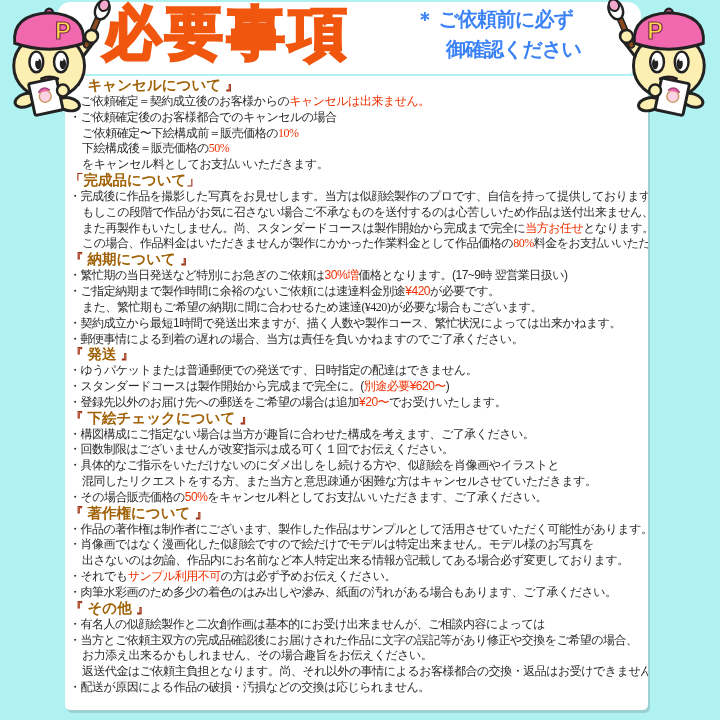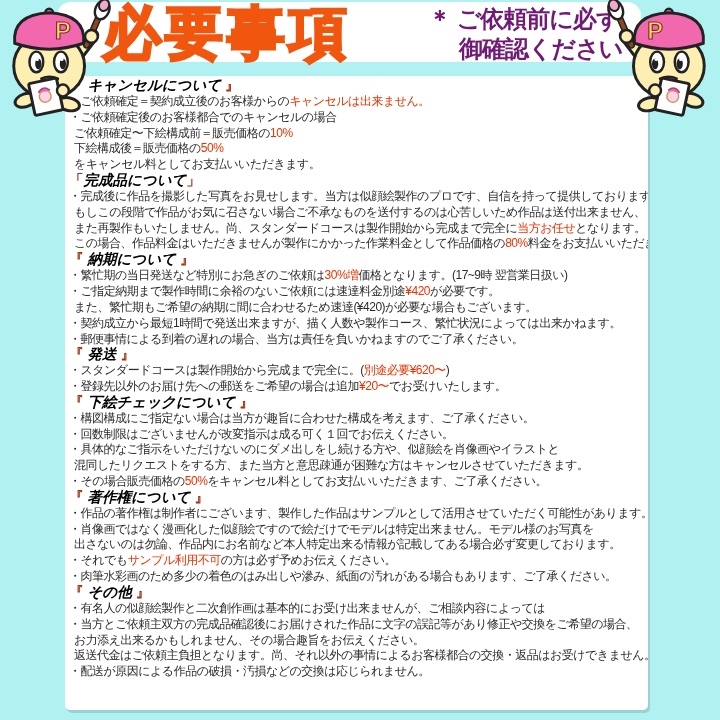--- a/index.html
+++ b/index.html
@@ -3,56 +3,56 @@
 <meta charset="utf-8">
 <style>
   html,body{margin:0;padding:0;}
   body{
     width:720px;height:720px;position:relative;overflow:hidden;
     background:#b0f2f2;
     font-family:"Liberation Sans","DejaVu Sans",sans-serif;
   }
   
   .banner{
-    position:absolute;left:57px;top:2px;width:584px;height:60px;
+    position:absolute;left:57px;top:2px;width:584px;height:72px;
     background:#ffffff;border-radius:14px;z-index:1;
   }
   .tail{position:absolute;width:0;height:0;}
   .tail-left{left:-12px;top:32px;border-top:9px solid transparent;border-bottom:9px solid transparent;border-right:14px solid #fff;}
   .tail-right{right:-12px;top:28px;border-top:9px solid transparent;border-bottom:9px solid transparent;border-left:14px solid #fff;}
   .page-title{
     position:absolute;left:46px;top:-2px;height:66px;line-height:66px;
     font-size:58px;font-weight:bold;color:#f0560e;
     -webkit-text-stroke:2.6px #f0560e;letter-spacing:4px;white-space:nowrap;
   }
   .confirm-note{
-    position:absolute;left:358px;top:2px;color:#701a75;font-weight:bold;
-    font-size:24px;line-height:30px;letter-spacing:-1px;white-space:nowrap;margin-left:13px;
+    position:absolute;left:358px;top:2px;color:#3b82f6;font-weight:bold;
+    font-size:20px;line-height:30px;letter-spacing:-1px;white-space:nowrap;
   }
   .confirm-note .l2{padding-left:31px;display:block;}
   
   .mascot{position:absolute;top:0;width:118px;height:118px;z-index:2;}
   .mascot-left{left:-2px;}
   .mascot-right{left:602px;transform:scaleX(-1);}
   
   .content{
     position:absolute;left:65px;top:76px;width:583px;height:634px;
     background:#ffffff;border-radius:5px;z-index:1;
     box-shadow:2px 3px 0 rgba(120,150,150,.35);
     padding:2px 0 0 0;box-sizing:border-box;overflow:hidden;
   }
   .line{
     height:15.85px;line-height:15.85px;font-size:12px;letter-spacing:-0.5px;
     color:#2b2b2b;white-space:nowrap;padding-left:4px;
   }
-  .line.indent{padding-left:9px;}
+  .line.indent{padding-left:17px;font-family:Liberation Serif, serif;}
   .line.heading{font-size:14.5px;font-weight:bold;letter-spacing:0;}
   .seg-n{color:#2b2b2b;}
   .seg-r{color:#f03000;text-align:center;}
-  .seg-h{color:#000000;font-style:italic;}
+  .seg-h{color:#a16207;}
   .seg-b{color:#a03010;}
 </style>
 </head>
 <body>
 
 <div class="mascot mascot-left">
   <svg viewBox="0 0 120 120" width="118" height="118">
 
     <line x1="76" y1="62" x2="96" y2="36" stroke="#222" stroke-width="14" stroke-linecap="round"></line>
     <line x1="76" y1="62" x2="96" y2="36" stroke="#fdeeb2" stroke-width="8" stroke-linecap="round"></line>
@@ -155,20 +155,21 @@
     <div>
       <div class="line heading"><span class="seg-b">『 </span><span class="seg-h">納期について</span><span class="seg-b"> 』</span></div>
       <div class="line"><span class="seg-n">・繁忙期の当日発送など特別にお急ぎのご依頼は</span><span class="seg-r">30%増</span><span class="seg-n">価格となります。(17~9時 翌営業日扱い)</span></div>
       <div class="line"><span class="seg-n">・ご指定納期まで製作時間に余裕のないご依頼には速達料金別途</span><span class="seg-r">¥420</span><span class="seg-n">が必要です。</span></div>
       <div class="line indent"><span class="seg-n">また、繁忙期もご希望の納期に間に合わせるため速達(¥420)が必要な場合もございます。</span></div>
       <div class="line"><span class="seg-n">・契約成立から最短1時間で発送出来ますが、描く人数や製作コース、繁忙状況によっては出来かねます。</span></div>
       <div class="line"><span class="seg-n">・郵便事情による到着の遅れの場合、当方は責任を負いかねますのでご了承ください。</span></div>
     </div>
     <div>
       <div class="line heading"><span class="seg-b">『 </span><span class="seg-h">発送</span><span class="seg-b"> 』</span></div>
+      <div class="line"><span class="seg-n">・ゆうパケットまたは普通郵便での発送です、日時指定の配達はできません。</span></div>
       <div class="line"><span class="seg-n">・スタンダードコースは製作開始から完成まで完全に。(</span><span class="seg-r">別途必要¥620〜</span><span class="seg-n">)</span></div>
       <div class="line"><span class="seg-n">・登録先以外のお届け先への郵送をご希望の場合は追加</span><span class="seg-r">¥20〜</span><span class="seg-n">でお受けいたします。</span></div>
     </div>
     <div>
       <div class="line heading"><span class="seg-b">『 </span><span class="seg-h">下絵チェックについて</span><span class="seg-b"> 』</span></div>
       <div class="line"><span class="seg-n">・構図構成にご指定ない場合は当方が趣旨に合わせた構成を考えます、ご了承ください。</span></div>
       <div class="line"><span class="seg-n">・回数制限はございませんが改変指示は成る可く１回でお伝えください。</span></div>
       <div class="line"><span class="seg-n">・具体的なご指示をいただけないのにダメ出しをし続ける方や、似顔絵を肖像画やイラストと</span></div>
       <div class="line indent"><span class="seg-n">混同したリクエストをする方、また当方と意思疎通が困難な方はキャンセルさせていただきます。</span></div>
       <div class="line"><span class="seg-n">・その場合販売価格の</span><span class="seg-r">50%</span><span class="seg-n">をキャンセル料としてお支払いいただきます、ご了承ください。</span></div>

